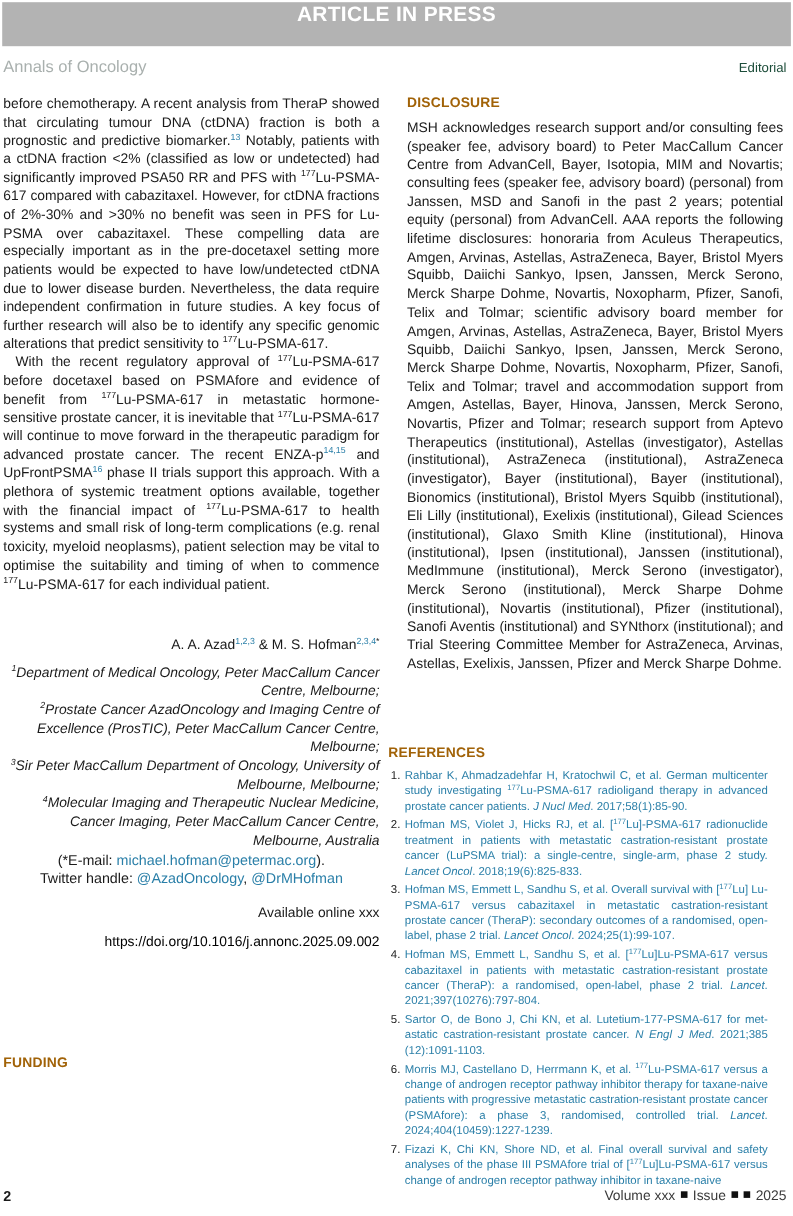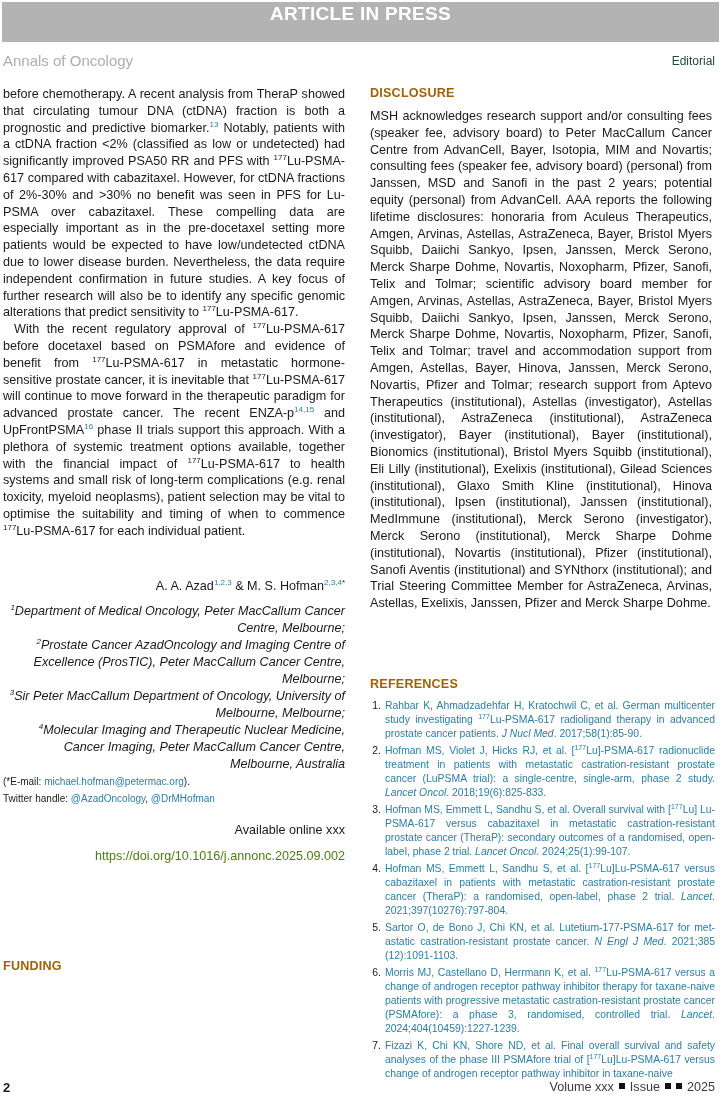--- a/index.html
+++ b/index.html
@@ -28,29 +28,29 @@
     hyphens: manual;
   }
   .body-text p { margin: 0; }
   .body-text p.indent { text-indent: 11px; }
   sup { font-size: 8px; line-height: 0; vertical-align: 5px; }
   sup.ref { color: #2a7fa8; }
   .link { color: #2a7fa8; }
 
   .authors { margin-top: 38px; text-align: right; font-size: 12.6px; line-height: 17px; }
   .affils { text-align: right; font-size: 12.6px; line-height: 17px; font-style: italic; margin-top: 8px; }
-  .contact { text-align: left; font-size: 10px; line-height: 17px; }
+  .contact { text-align: center; font-size: 13px; line-height: 17px; }
   .avail { text-align: right; font-size: 12.6px; margin-top: 16px; }
-  .doi { text-align: right; font-size: 12.6px; margin-top: 12px; color: #4d7c0f; }
+  .doi { text-align: right; font-size: 12.6px; margin-top: 12px; color: #000000; }
 
   .heading { color: #a16207; font-weight: bold; font-size: 12.6px; letter-spacing: 0.2px; margin-bottom: 8px; }
 
   .funding { position: absolute; left: 3px; top: 959px; width: 342px; }
 
-  .refs { position: absolute; left: 370px; top: 677px; width: 345px; }
+  .refs { position: absolute; left: 353px; top: 677px; width: 345px; }
   .refs ol { list-style: none; }
   .refs li { display: flex; font-size: 10.4px; line-height: 14px; margin-bottom: 3px; }
   .refs .num { width: 15px; flex: none; color: #1a1a1a; text-align: right; padding-right: 4px; }
   .refs .txt { color: #2a7fa8; text-align: justify; flex: 1; }
   .refs .txt i { font-style: italic; }
   .refs sup { font-size: 7px; vertical-align: 4px; }
 
   .page-num { position: absolute; left: 3px; top: 1080px; font-weight: bold; font-size: 13px; }
   .footer-vol { position: absolute; right: 6px; top: 1080px; font-size: 12.6px; color: #3a3a3a; }
   .sq { display: inline-block; width: 6px; height: 6px; background: #111; margin: 0 5px; vertical-align: 2px; }

